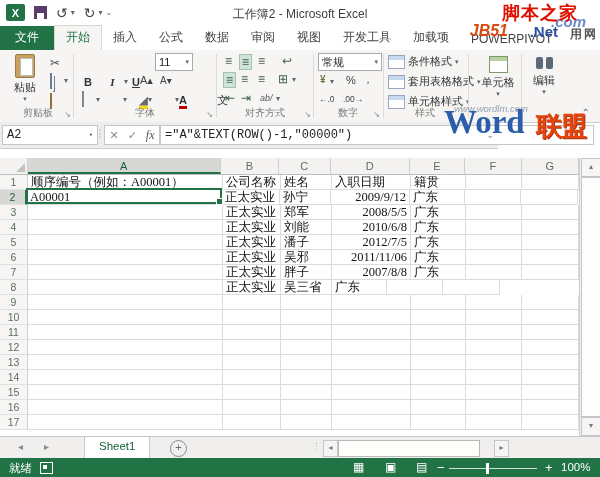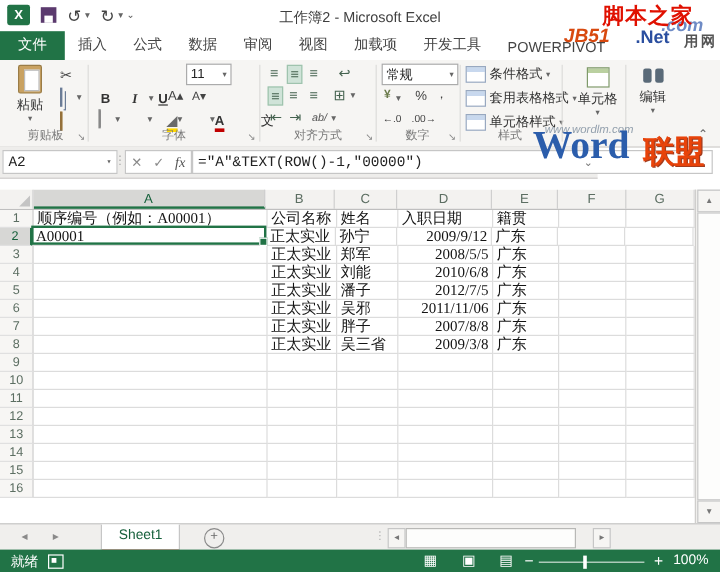--- a/index.html
+++ b/index.html
@@ -97,21 +97,21 @@
   
   .vscroll{position:absolute;left:579px;top:158px;width:21px;height:278px;background:#f0efed;border-left:1px solid #cfcecc;}
   .vs-arrow{position:absolute;left:1px;width:18px;height:17px;background:#f6f5f3;border:1px solid #c6c6c6;
             color:#777;font-size:8px;text-align:center;line-height:16px;}
   .vs-thumb{position:absolute;left:1px;top:19px;width:18px;height:238px;background:#fdfdfc;border:1px solid #c6c6c6;}
 
   
   .sheetbar{position:absolute;left:0;top:436px;width:600px;height:22px;background:#f0efed;border-top:1px solid #c6c6c6;}
   .snav{position:absolute;top:4px;font-size:10px;color:#8a8a8a;}
   .stab{position:absolute;left:84px;top:0;height:21px;background:#fff;border:1px solid #c6c6c6;border-top:none;
-        border-bottom:2px solid #b91c1c;padding:0 14px;font-size:11.5px;color:#17613c;line-height:19px;}
+        border-bottom:2px solid #22c55e;padding:0 14px;font-size:11.5px;color:#17613c;line-height:19px;}
   .addsheet{position:absolute;left:170px;top:3px;width:15px;height:15px;border:1px solid #8a8a8a;border-radius:50%;
             color:#6a6a6a;font-size:11px;text-align:center;line-height:13px;}
   .hsep{position:absolute;left:312px;top:4px;color:#b0b0b0;font-size:9px;letter-spacing:0;}
   .hs-arrow{position:absolute;top:3px;width:13px;height:15px;background:#f6f5f3;border:1px solid #c6c6c6;
             color:#777;font-size:8px;text-align:center;line-height:14px;}
   .hs-thumb{position:absolute;left:338px;top:3px;width:140px;height:15px;background:#fdfdfc;border:1px solid #b8b8b6;}
 
   
   .statusbar{position:absolute;left:0;top:458px;width:600px;height:19px;background:#217346;color:#fff;}
   .st-mode{position:absolute;left:9px;top:3px;font-size:11.5px;color:#fff;}
@@ -151,27 +151,28 @@
     <span class="qat-dd">▾</span>
     <span class="qat-glyph">↻</span>
     <span class="qat-dd">▾</span>
     <span class="qat-dd">⌄</span>
   </div>
   <div class="win-title">工作簿2 - Microsoft Excel</div>
 </div>
 
 <div class="tabrow">
     <div class="rtab file">文件</div>
+    <div class="rtab active">开始</div>
     <div class="rtab">插入</div>
     <div class="rtab">公式</div>
     <div class="rtab">数据</div>
     <div class="rtab">审阅</div>
     <div class="rtab">视图</div>
+    <div class="rtab">开发工具</div>
     <div class="rtab">加载项</div>
-    <div class="rtab">开发工具</div>
     <div class="rtab">POWERPIVOT</div>
   </div>
 
 <div class="ribbon">
 
   <div class="rgroup" style="left:4px;width:68px;">
     <div class="abs" style="left:4px;top:4px;width:34px;text-align:center;">
       <div class="clipboard-ic" style="margin:0 auto;"></div>
       <div style="font-size:11px;color:#333;margin-top:2px;">粘贴</div>
       <div class="dd">▾</div>
@@ -377,21 +378,20 @@
         <div class="gcell ar" style="width: 79px;">2007/8/8</div>
         <div class="gcell" style="width: 55px;">广东</div>
         <div class="gcell" style="width: 56px;"></div>
         <div class="gcell" style="width: 57px;"></div>
       </div>
       <div class="grow">
         <div class="rnum">8</div>
         <div class="gcell" style="width: 195px;"></div>
         <div class="gcell" style="width: 58px;">正太实业</div>
         <div class="gcell" style="width: 51px;">吴三省</div>
-        <div class="gcell ar" style="width: 79px;">2009/3/8</div>
         <div class="gcell" style="width: 55px;">广东</div>
         <div class="gcell" style="width: 56px;"></div>
         <div class="gcell" style="width: 57px;"></div>
       </div>
       <div class="grow">
         <div class="rnum">9</div>
         <div class="gcell" style="width: 195px;"></div>
         <div class="gcell" style="width: 58px;"></div>
         <div class="gcell" style="width: 51px;"></div>
         <div class="gcell ar" style="width: 79px;"></div>
@@ -454,20 +454,30 @@
         <div class="gcell" style="width: 195px;"></div>
         <div class="gcell" style="width: 58px;"></div>
         <div class="gcell" style="width: 51px;"></div>
         <div class="gcell ar" style="width: 79px;"></div>
         <div class="gcell" style="width: 55px;"></div>
         <div class="gcell" style="width: 56px;"></div>
         <div class="gcell" style="width: 57px;"></div>
       </div>
       <div class="grow">
         <div class="rnum">16</div>
+        <div class="gcell" style="width: 195px;"></div>
+        <div class="gcell" style="width: 58px;"></div>
+        <div class="gcell" style="width: 51px;"></div>
+        <div class="gcell ar" style="width: 79px;"></div>
+        <div class="gcell" style="width: 55px;"></div>
+        <div class="gcell" style="width: 56px;"></div>
+        <div class="gcell" style="width: 57px;"></div>
+      </div>
+      <div class="grow">
+        <div class="rnum">17</div>
         <div class="gcell" style="width: 195px;"></div>
         <div class="gcell" style="width: 58px;"></div>
         <div class="gcell" style="width: 51px;"></div>
         <div class="gcell ar" style="width: 79px;"></div>
         <div class="gcell" style="width: 55px;"></div>
         <div class="gcell" style="width: 56px;"></div>
         <div class="gcell" style="width: 57px;"></div>
       </div>
     </div>
   <div class="selbox" style="left: 26px; top: 30px; width: 196px; height: 16px;"></div>

